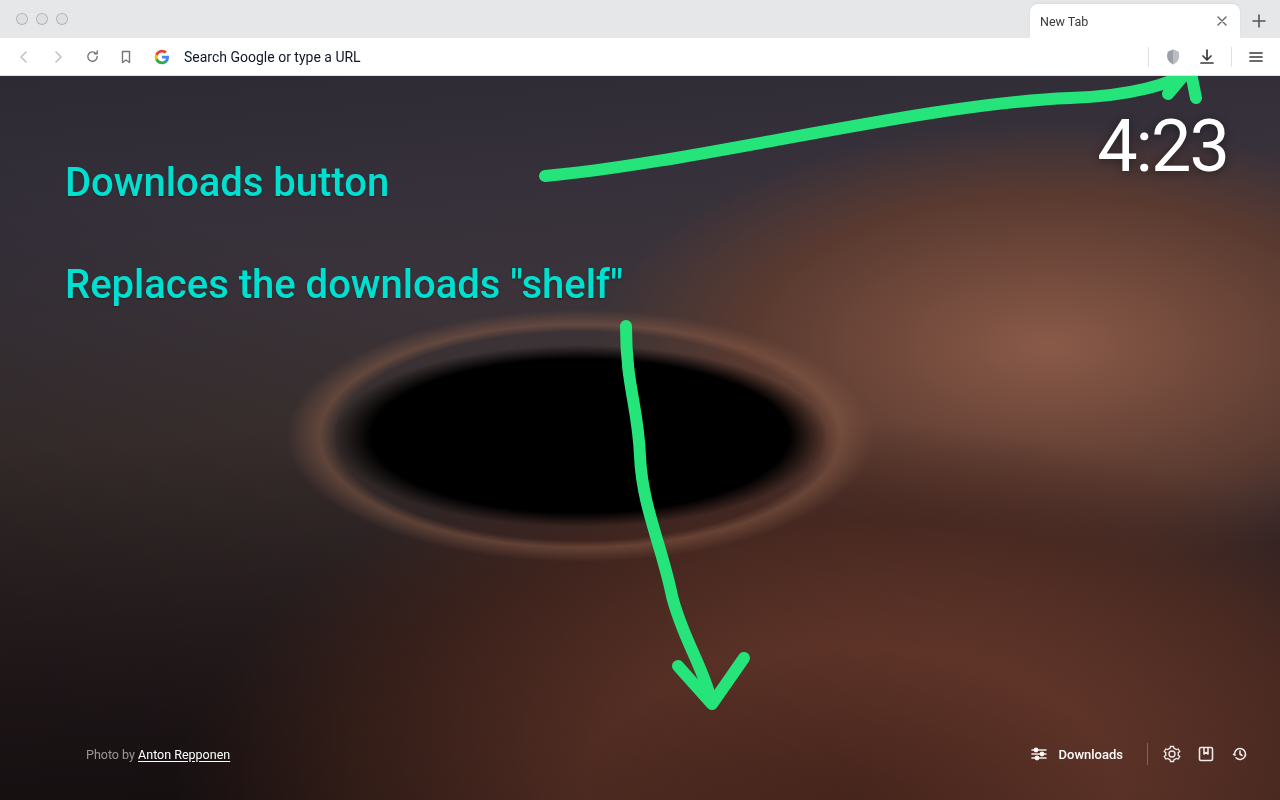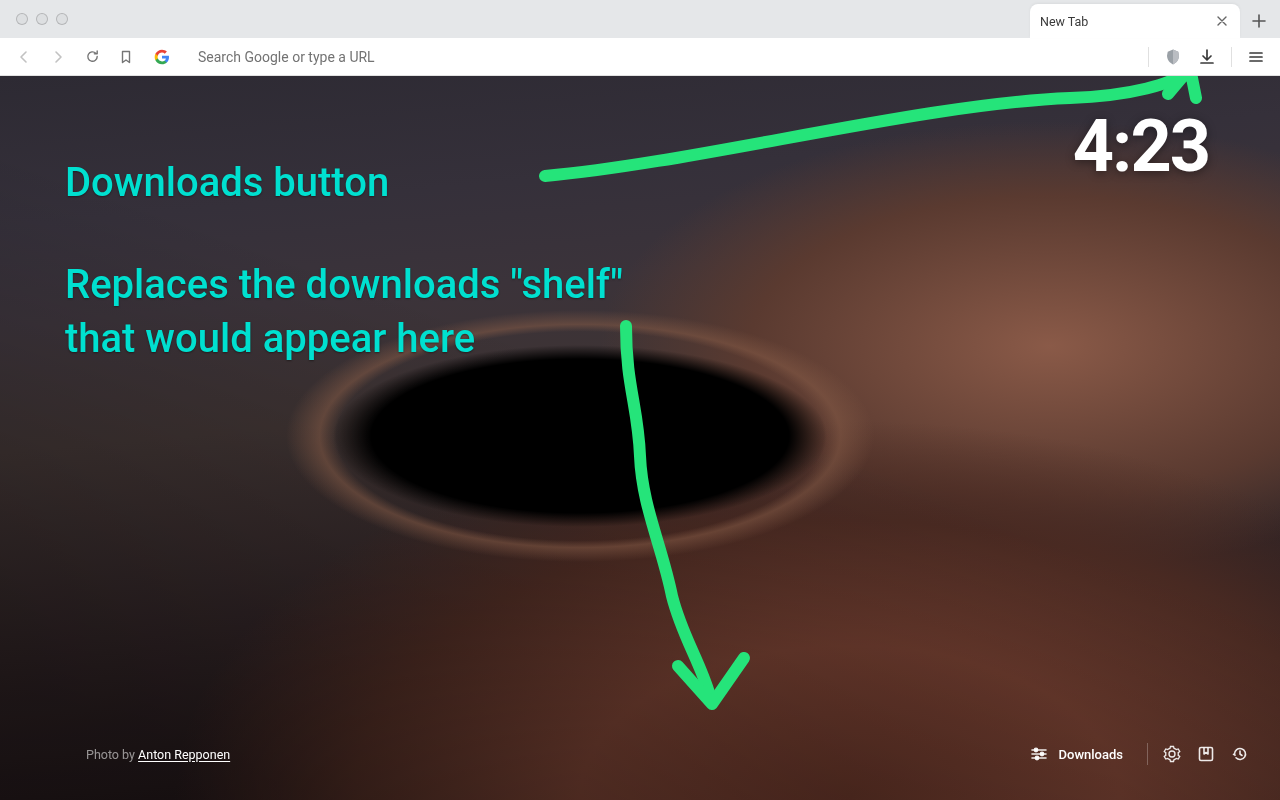--- a/index.html
+++ b/index.html
@@ -12,21 +12,21 @@
   .tabs-area { position: absolute; right: 0; top: 0; height: 100%; display: flex; align-items: flex-end; }
   .tab { height: 34px; width: 210px; background: #fff; border-radius: 8px 8px 0 0; display: flex; align-items: center; padding: 0 10px; font-size: 12.5px; color: #3a3a3a; box-shadow: 0 -1px 3px rgba(0,0,0,0.05); }
   .tab .tab-title { flex: 1; }
   .tab .close-x { width: 16px; height: 16px; display:flex; align-items:center; justify-content:center; color:#666; border-radius:3px; }
   .new-tab-btn { width: 30px; height: 30px; display: flex; align-items:center; justify-content:center; color:#555; margin: 0 6px 2px 4px; border-radius:4px; font-size:18px; }
 
   
   .toolbar { height: 38px; background: #fff; border-bottom: 1px solid #e2e2e2; display: flex; align-items: center; padding: 0 10px; gap: 6px; }
   .tb-btn { width: 28px; height: 28px; display:flex; align-items:center; justify-content:center; color:#757575; border-radius:4px; }
   .tb-btn.disabled { color:#c2c2c2; }
-  .omnibox { flex:1; height: 30px; display:flex; align-items:center; gap:28px; padding: 0 8px; color:#737373; font-size:14px; }
+  .omnibox { flex:1; height: 30px; display:flex; align-items:center; gap:14px; padding: 0 8px; color:#0f172a; font-size:14px; }
   .g-icon { width:16px; height:16px; display:flex; align-items:center; justify-content:center; }
   .right-tb { display:flex; align-items:center; gap:6px; }
   .vdiv { width:1px; height:20px; background:#e0e0e0; margin:0 4px; }
 
   
   .ntp {
     position: relative;
     width: 1280px;
     height: calc(800px - 38px - 38px);
     background:
@@ -40,21 +40,21 @@
   
   .ntp::before{
     content:"";
     position:absolute; inset:0;
     background:
       radial-gradient(ellipse 420px 180px at 580px 360px, transparent 58%, rgba(132,90,70,0.55) 62%, transparent 70%),
       linear-gradient(200deg, transparent 45%, rgba(0,0,0,0.35) 90%);
     pointer-events:none;
   }
 
-  .clock { position:absolute; top:28px; right:71px; font-size:72px; font-weight:700; letter-spacing:-2px; color:#fff; text-shadow:0 2px 10px rgba(0,0,0,0.4);}
+  .clock { position:absolute; top:28px; right:52px; font-size:72px; font-weight:400; letter-spacing:-2px; color:#fff; text-shadow:0 2px 10px rgba(0,0,0,0.4);}
   
   .annotation { position:absolute; left:65px; top:80px; color:#00e0d0; font-size:40px; font-weight:500; line-height:1.35; text-shadow: 0 1px 2px rgba(0,0,0,0.4);}
   .annotation .line2 { margin-top: 48px; }
 
   
   svg.scribble { position:absolute; inset:0; width:100%; height:100%; pointer-events:none; }
   svg.scribble path { stroke:#25e47a; stroke-width:12; fill:none; stroke-linecap:round; stroke-linejoin:round; }
 
   
   .photo-credit { position:absolute; left:42px; bottom:38px; font-size:12.5px; color: rgba(255,255,255,0.78); }
@@ -147,21 +147,20 @@
 </div>
 
 <div class="ntp">
 
   <div class="clock">4:23</div>
 
   <div class="annotation">
     <div>Downloads button</div>
     <div class="line2">
       <div>Replaces the downloads "shelf"</div>
-      <div>that would appear here</div>
     </div>
   </div>
 
   <svg class="scribble" viewBox="0 0 1280 724">
 
     <path d="M545 100 C 700 86, 920 28, 1070 22 C 1130 20, 1175 8, 1188 -6"></path>
     <path d="M1168 18 L1190 -8 L1196 22"></path>
 
     <path d="M626 250 C 626 310, 638 330, 640 380 C 642 430, 662 470, 672 520 C 682 560, 700 585, 710 620"></path>
     <path d="M678 590 L712 628 L744 582"></path>

